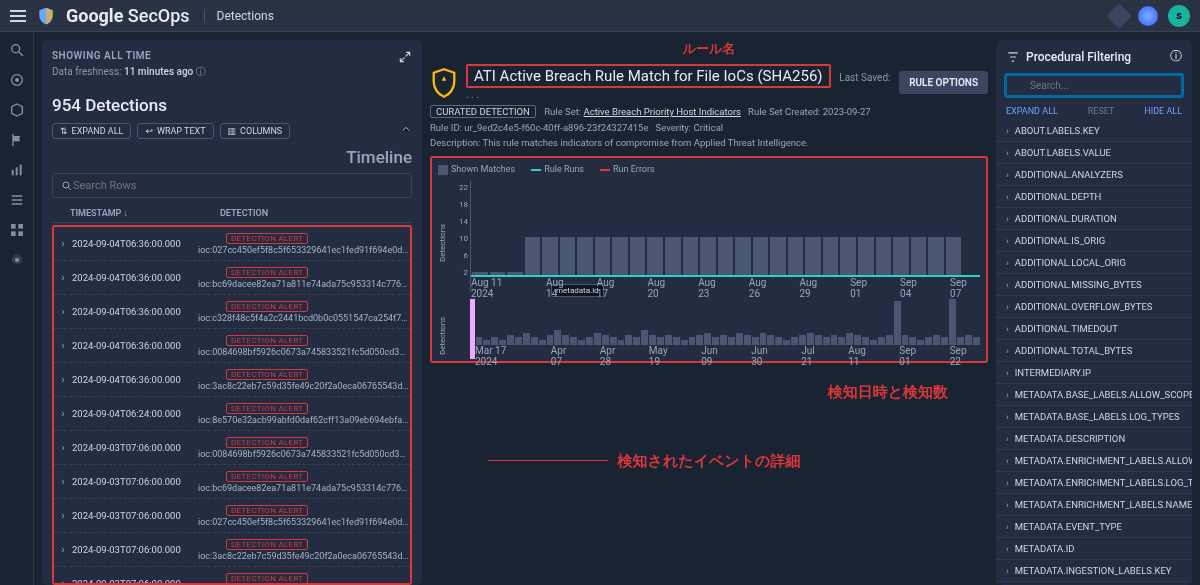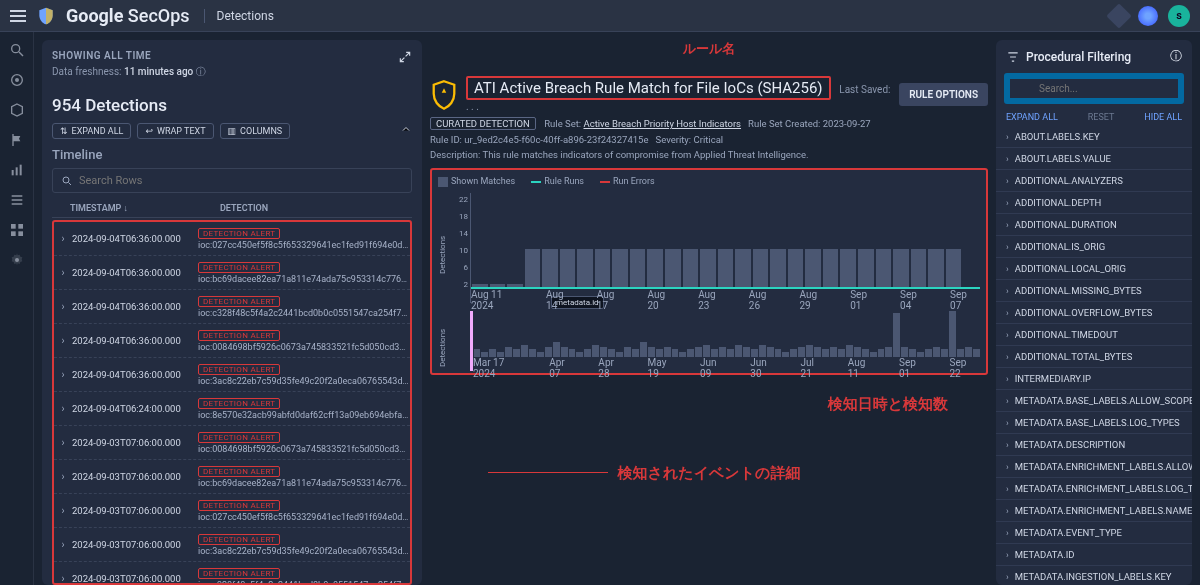--- a/index.html
+++ b/index.html
@@ -27,38 +27,38 @@
 
 
 .detpanel { width:380px; background:#232c40; border-radius:6px; padding:10px 10px 0 10px; display:flex; flex-direction:column; }
 .detpanel .hdr{display:flex;justify-content:space-between;align-items:flex-start;}
 .detpanel .showing{font-size:10px;letter-spacing:.5px;color:#9aa6bd;font-weight:600;}
 .detpanel .fresh{font-size:10px;color:#8a96ad;margin-top:4px;}
 .detpanel .fresh b{color:#cfd6e4;font-weight:500;}
 .detpanel h2{font-size:17px;color:#e6ebf5;font-weight:500;margin-top:16px;}
 .expandrow{display:flex;gap:6px;margin-top:8px;flex-wrap:wrap;}
 .chipbtn{border:1px solid #4b5772;border-radius:3px;padding:2px 7px;font-size:9px;color:#cfd6e4;display:flex;align-items:center;gap:4px;cursor:pointer;}
-.timeline-lbl{text-align:left;font-size:13px;color:#9aa6bd;margin:8px 0 6px;font-weight:500;}
-.searchrow{border:1px solid #384258;border-radius:3px;padding:5px 8px;display:flex;align-items:center;gap:6px;margin-bottom:6px;}
+.timeline-lbl{text-align:right;font-size:17px;color:#9aa6bd;margin:8px 0 6px;font-weight:500;}
+.searchrow{border:1px solid #384258;border-radius:3px;padding:5px 8px;display:flex;align-items:center;margin-bottom:6px;}
 .searchrow input{background:transparent;border:none;outline:none;color:#cfd6e4;font-size:11px;flex:1;}
 .colhdr{display:flex;font-size:9px;color:#9aa6bd;font-weight:600;padding:4px 0;border-bottom:1px solid #384258;}
 .colhdr .c1{width:18px;}
 .colhdr .c2{width:126px;}
 .colhdr .c3{flex:1;padding-left:24px;}
 .rows{flex:1;overflow:hidden;border:2px solid #d8383a;border-radius:3px;margin-top:2px;}
 .drow{display:flex;align-items:center;padding:5px 0;border-bottom:1px dashed #384258;font-size:10px;}
 .drow .chev{width:18px;text-align:center;color:#9aa6bd;cursor:pointer;}
 .drow .ts{width:126px;color:#cfd6e4;font-size:9.5px;}
 .drow .det{flex:1;overflow:hidden;}
-.alertbadge{display:inline-block;border:1px solid #d8383a;color:#d8383a;font-size:8px;padding:0 4px;border-radius:2px;letter-spacing:.3px;margin-bottom:1px;}
+.alertbadge{display:inline-block;border:1px solid #d8383a;color:#d8383a;font-size:8px;padding:0 4px;border-radius:2px;letter-spacing:.3px;margin-bottom:1px;margin-left:28px;}
 .ioc{color:#a8b3c9;font-size:9px;white-space:nowrap;overflow:hidden;text-overflow:ellipsis;}
 
 
 .center{flex:1;display:flex;flex-direction:column;min-width:0;}
-.annot{color:#d8383a;font-size:13px;font-weight:600;text-align:center;margin-bottom:18px;}
+.annot{color:#d8383a;font-size:13px;font-weight:600;text-align:center;margin-bottom:6px;}
 .rulehdr{display:flex;align-items:center;gap:8px;}
 .ruleshield{width:28px;height:32px;}
 .ruleblock{flex:1;min-width:0;}
 .detlabel{font-size:9px;color:#9aa6bd;letter-spacing:.4px;}
 .rulename{border:2px solid #d8383a;padding:1px 6px;font-size:15px;color:#e6ebf5;font-weight:400;display:inline-block;border-radius:2px;}
 .saved{font-size:10px;color:#8a96ad;margin-left:6px;}
 .ruleopts{background:#3a4560;color:#e6ebf5;font-size:10px;padding:6px 10px;border-radius:3px;border:none;cursor:pointer;font-weight:600;}
 .metarow{font-size:9.5px;color:#9aa6bd;margin-top:4px;}
 .metarow .pill{display:inline-block;border:1px solid #5a6684;border-radius:2px;padding:0 5px;margin-right:6px;color:#cfd6e4;}
 .metarow a{color:#cfd6e4;text-decoration:underline;cursor:pointer;}
@@ -70,31 +70,31 @@
 .chart{position:relative;height:110px;display:flex;}
 .yaxis{width:22px;display:flex;flex-direction:column;justify-content:space-between;align-items:flex-end;font-size:8px;color:#9aa6bd;padding:2px 2px 14px 0;}
 .ylabel{writing-mode:vertical-rl;transform:rotate(180deg);font-size:8px;color:#9aa6bd;width:10px;text-align:center;padding-bottom:14px;}
 .plot{flex:1;position:relative;border-left:1px solid #4b5772;}
 .bars{position:absolute;inset:0 0 14px 0;display:flex;align-items:flex-end;}
 .bars .bar{flex:1;margin:0 1px;background:#4b5772;min-height:2px;}
 .runline{position:absolute;left:0;right:0;bottom:14px;height:2px;background:#2bd4c0;}
 .xaxis{position:absolute;left:0;right:0;bottom:0;height:14px;display:flex;justify-content:space-between;font-size:10px;color:#9aa6bd;gap:20px;}
 .tooltip{position:absolute;left:80px;bottom:-6px;background:#0e1420;border:1px solid #4b5772;font-size:8px;padding:1px 4px;border-radius:2px;}
 .chart2{position:relative;height:60px;display:flex;margin-top:8px;background:#232c40;}
-.chart2 .plot{border-left:3px solid #f0abfc;}
+.chart2 .plot{border-left:5px solid #f0abfc;}
 .spikeset{position:absolute;inset:0 0 14px 0;display:flex;align-items:flex-end;}
 .spikeset span{flex:1;margin:0 .5px;background:#4b5772;}
 .annot2{color:#d8383a;font-size:15px;font-weight:700;margin-top:20px;}
 .annot-line{position:relative;height:0;}
 .annot-line::before{content:"";position:absolute;width:120px;height:1px;background:#d8383a;left:-130px;top:8px;}
 
 
 .procpanel{width:196px;background:#232c40;border-radius:6px;display:flex;flex-direction:column;}
 .procpanel .phdr{padding:8px 10px 4px;display:flex;align-items:center;gap:6px;font-size:12px;color:#e6ebf5;font-weight:500;}
-.procpanel .psearch{margin:4px 8px;border:6px solid #0369a1;border-radius:3px;padding:4px 24px;display:flex;align-items:flex-end;gap:5px;}
+.procpanel .psearch{margin:4px 8px;border:3px solid #0369a1;border-radius:3px;padding:4px 18px;display:flex;align-items:flex-end;gap:5px;}
 .procpanel .psearch input{background:transparent;border:none;outline:none;color:#cfd6e4;font-size:10px;flex:1;}
 .procpanel .pacts{display:flex;justify-content:space-between;padding:4px 10px;font-size:9px;}
 .procpanel .pacts .ea{color:#6fa3ff;cursor:pointer;}
 .procpanel .pacts .rs{color:#6b7890;cursor:pointer;}
 .procpanel .pacts .ha{color:#6fa3ff;cursor:pointer;}
 .proclist{flex:1;overflow-y:auto;}
 .pitem{padding:5px 10px;font-size:9.5px;color:#cfd6e4;border-bottom:1px solid #303a52;display:flex;align-items:center;gap:6px;cursor:pointer;white-space:nowrap;overflow:hidden;text-overflow:ellipsis;}
 .pitem .ch{font-size:9px;color:#9aa6bd;}
 
 ::-webkit-scrollbar{width:6px;height:6px;}

